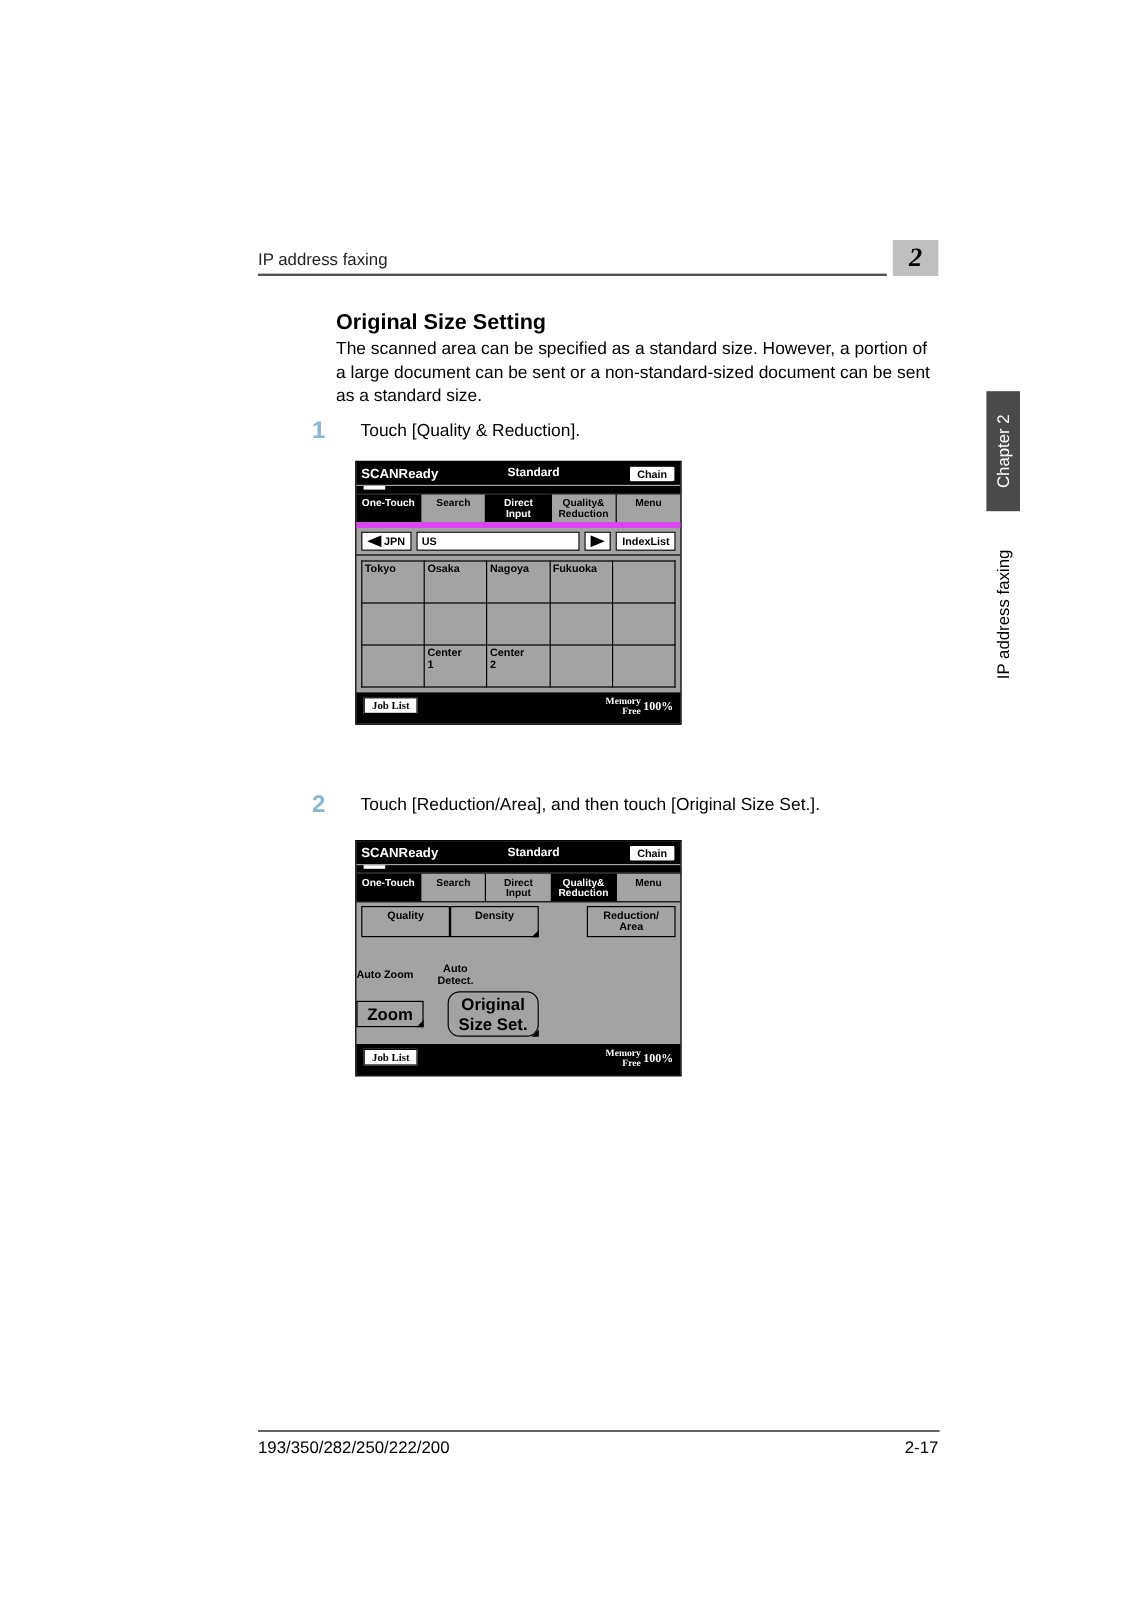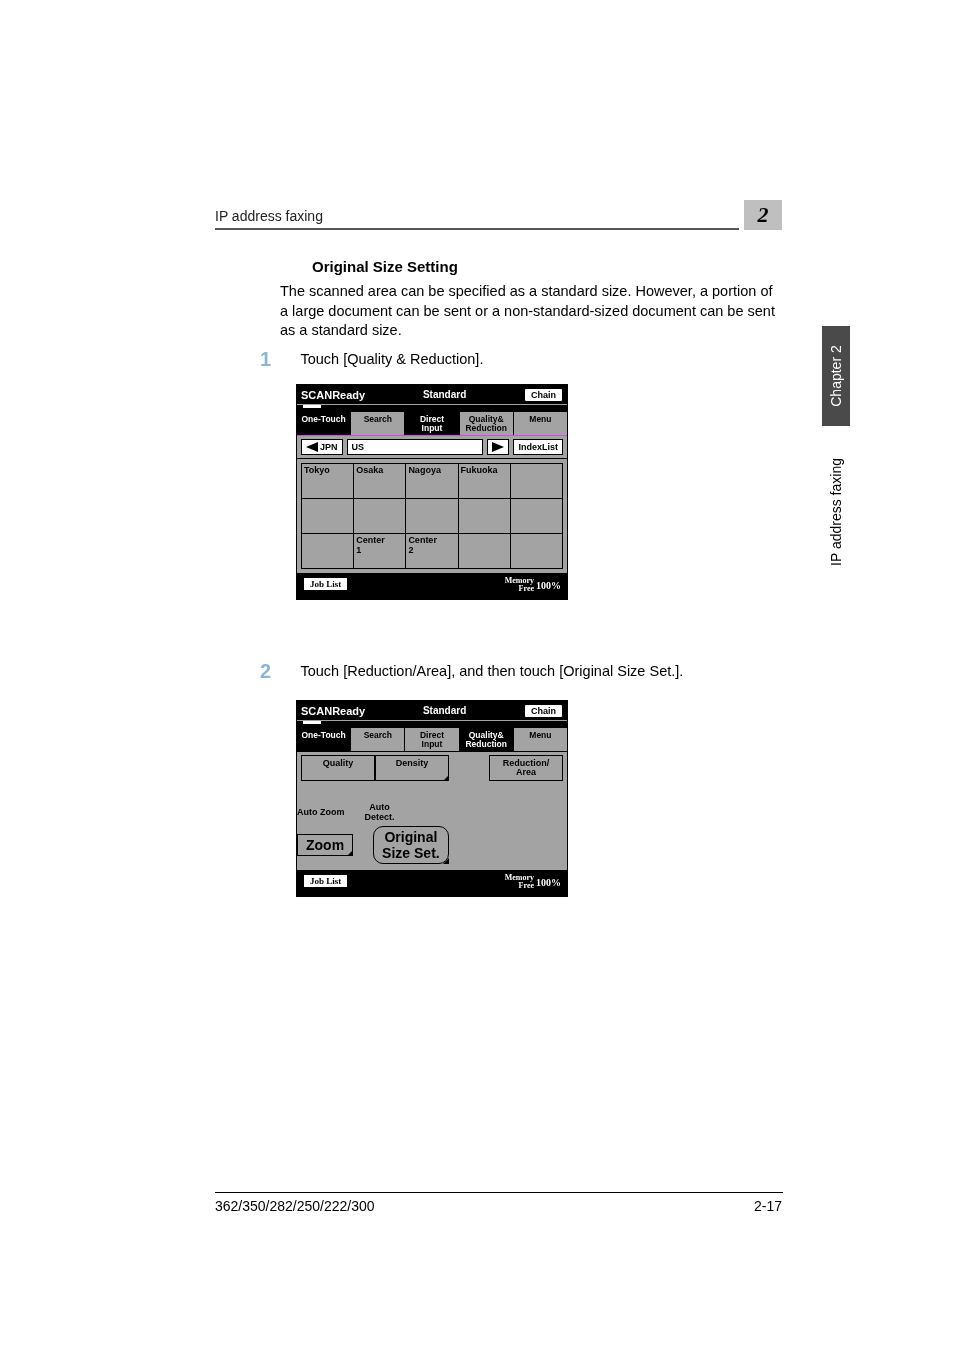--- a/index.html
+++ b/index.html
@@ -87,23 +87,22 @@
     font-style: italic;
     font-size: 22px;
     color: #000;
   }
 
   
   .section-title {
     position: absolute;
     left: 280px;
     top: 258px;
-    font-size: 15px;
-    font-weight: bold;
-    margin-left: 32px;
+    font-size: 18px;
+    font-weight: bold;
   }
   .intro-para {
     position: absolute;
     left: 280px;
     top: 282px;
     width: 500px;
     font-size: 14.5px;
     line-height: 1.35;
   }
   .step-row {
@@ -189,21 +188,21 @@
   }
   .lcd-tabs > div:last-child { border-right: 0; }
   .lcd-tabs .active {
     background: #000;
     color: #fff;
   }
   .lcd-row2 {
     display: flex;
     gap: 4px;
     padding: 3px 4px;
-    border-top: 1px solid #d946ef;
+    border-top: 5px solid #d946ef;
     align-items: stretch;
   }
   .lcd-btn {
     border: 1px solid #000;
     font-size: 9px;
     font-weight: bold;
     padding: 2px 4px;
     background: #fff;
     display: flex;
     align-items: center;
@@ -460,16 +459,16 @@
       <span class="lcd-btn" style="background:#fff;color:#000;padding:1px 6px;">Job List</span>
       <span style="display:flex;align-items:center;gap:2px;">
         <span class="mem" style="white-space:pre;">Memory
 Free</span>
         <span>100%</span>
       </span>
     </div>
   </div>
 
   <div class="footer-rule"></div>
-  <div class="footer-left">362/350/282/250/222/300</div>
+  <div class="footer-left">193/350/282/250/222/200</div>
   <div class="footer-right">2-17</div>
 
 </div>
 
 </body></html>

